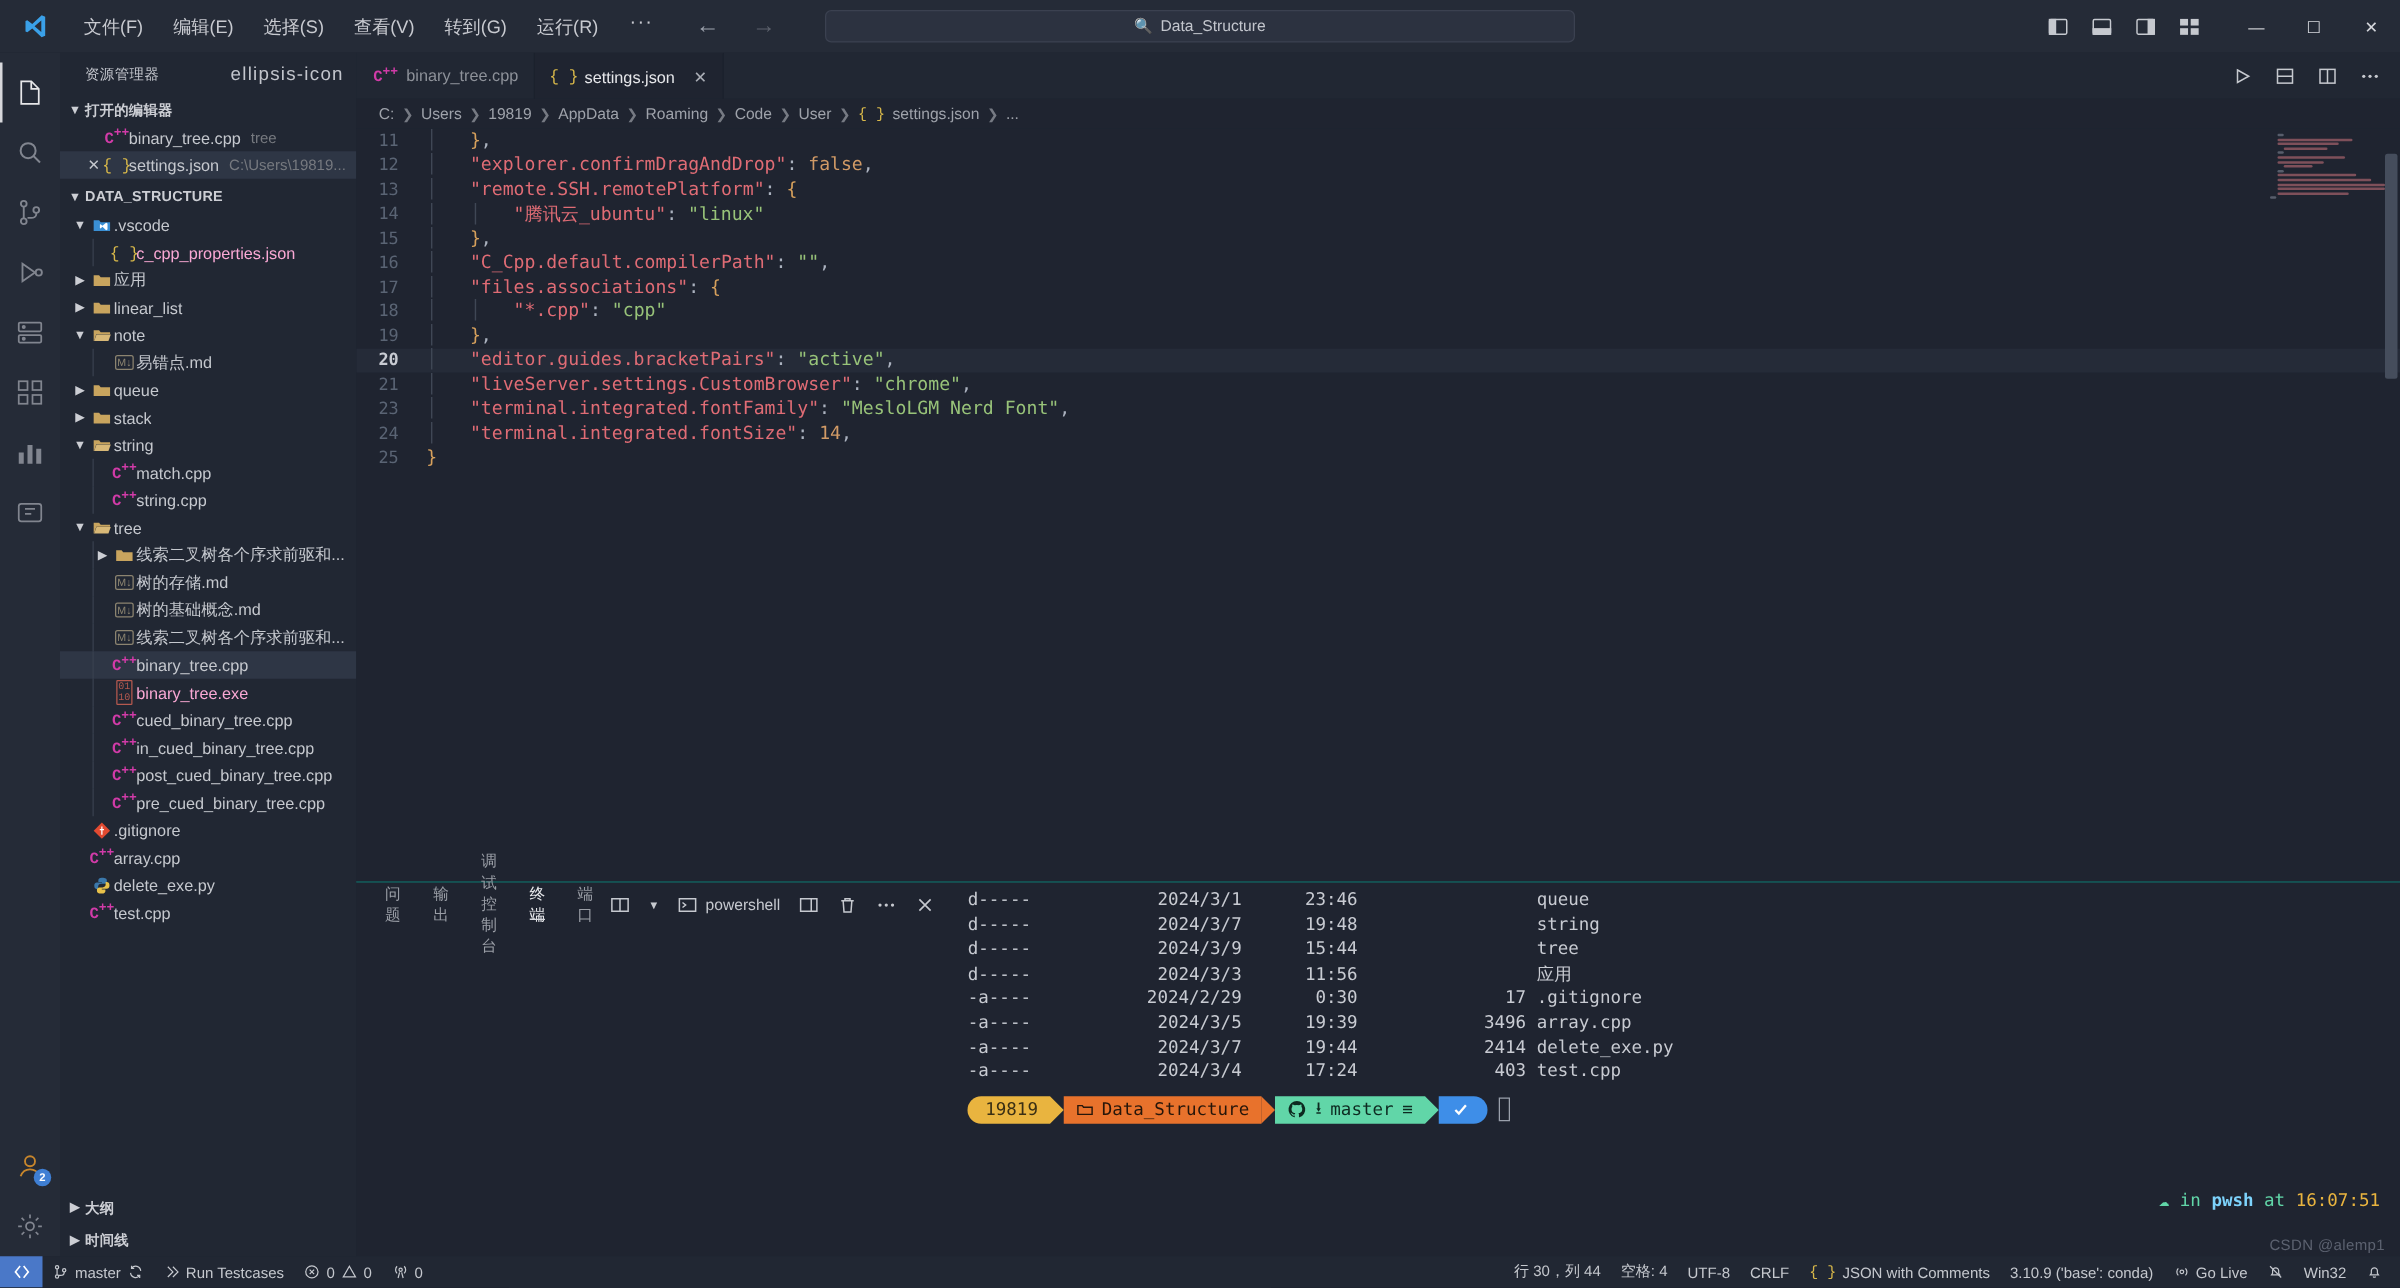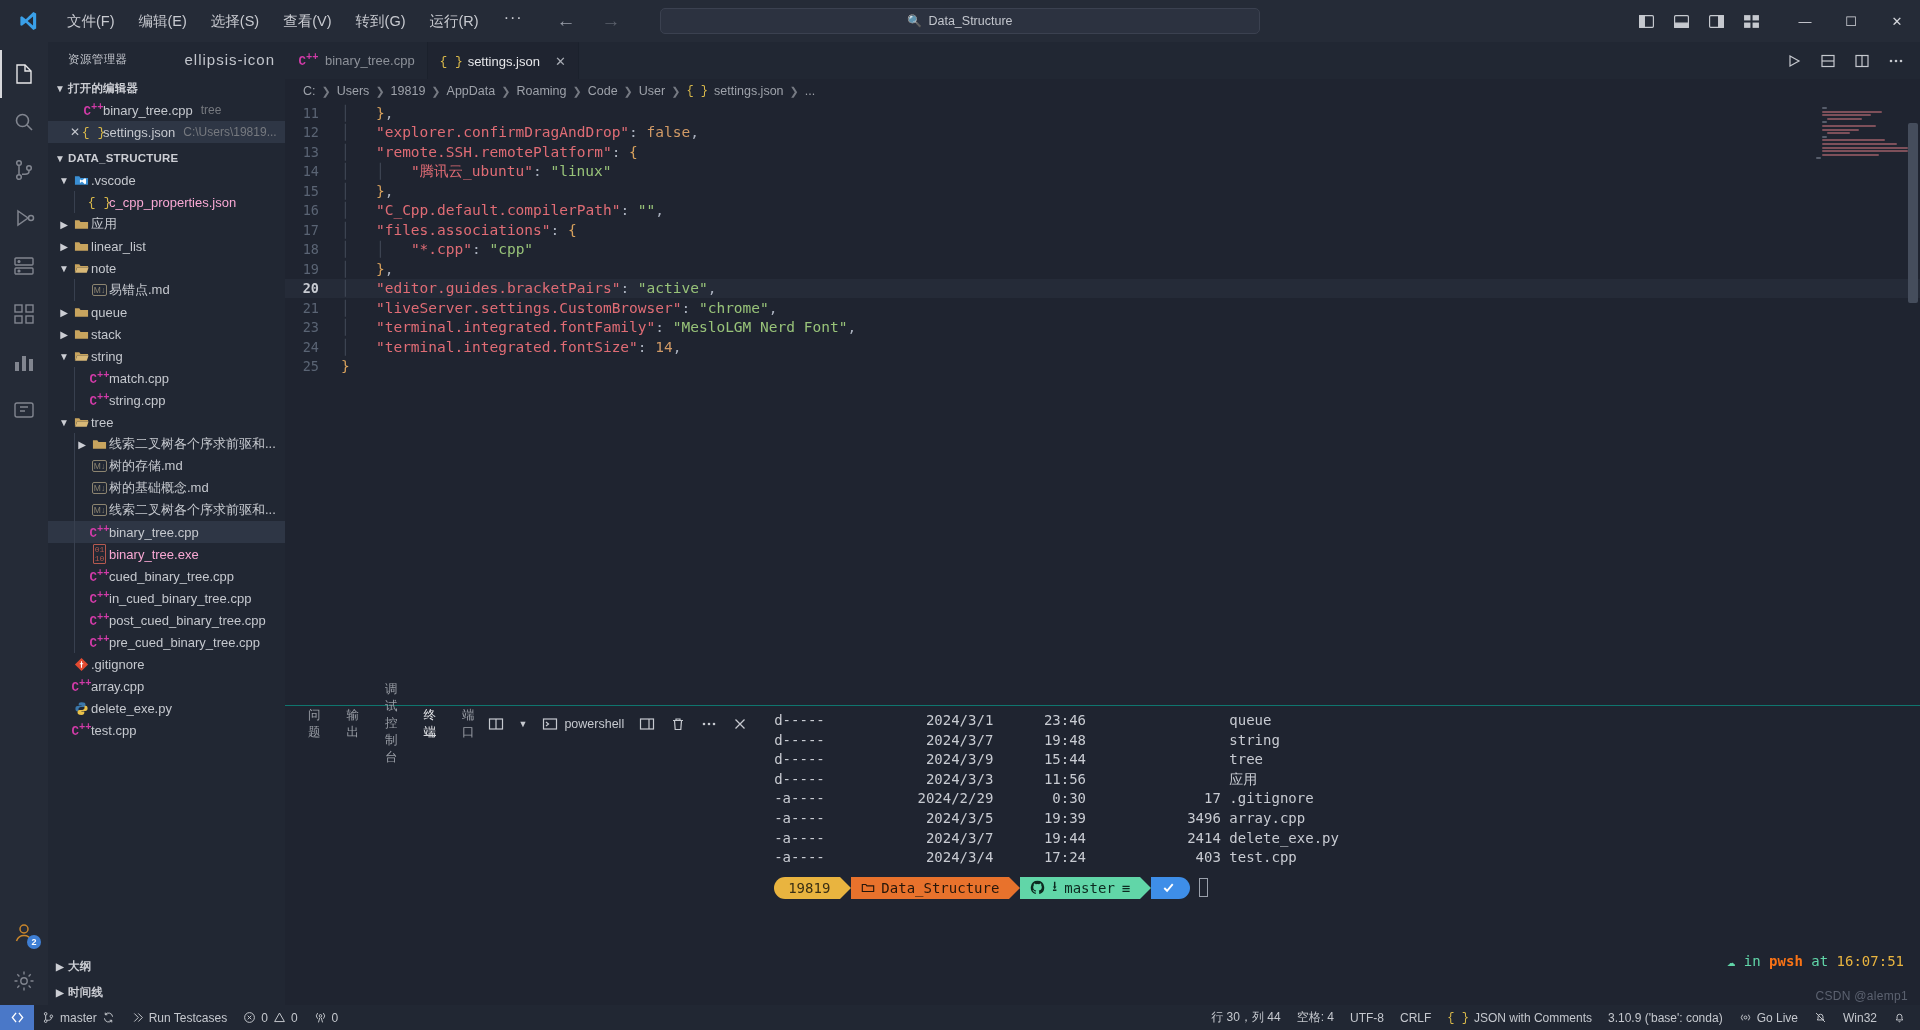--- a/index.html
+++ b/index.html
@@ -822,21 +822,21 @@
               <svg viewBox="0 0 16 16" width="15" height="15" fill="none" stroke="#fff" stroke-width="2">
                   <path d="M3.5 8.5l3 3 6-7"></path>
                 </svg>
             </div>
             <div class="cursor-box"></div>
           </div>
 
           <div class="tright">
             <span style="color:#61d6a8">☁</span>
             <span style="color:#61d6a8">in</span>
-            <span style="color:#f97316;font-weight:bold">pwsh</span>
+            <span style="color:#7dd3fc;font-weight:bold">pwsh</span>
             <span style="color:#61d6a8">at</span>
             <span style="color:#e9b43f">16:07:51</span>
           </div>
           <div class="watermark">CSDN @alemp1</div>
         </div>
       </div>
     </div>
   </div>
 
   <div class="statusbar">

